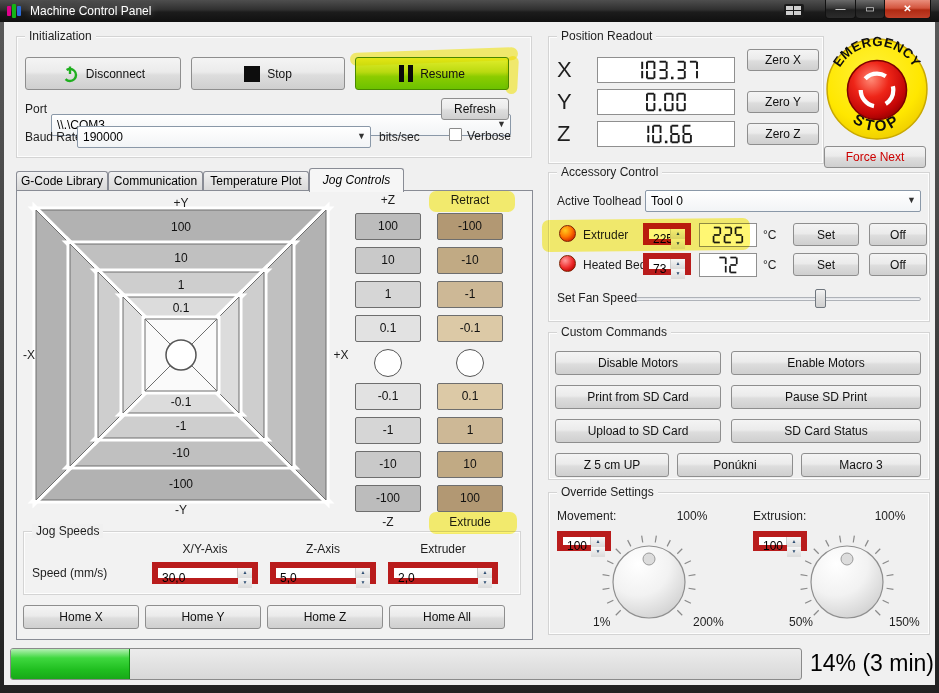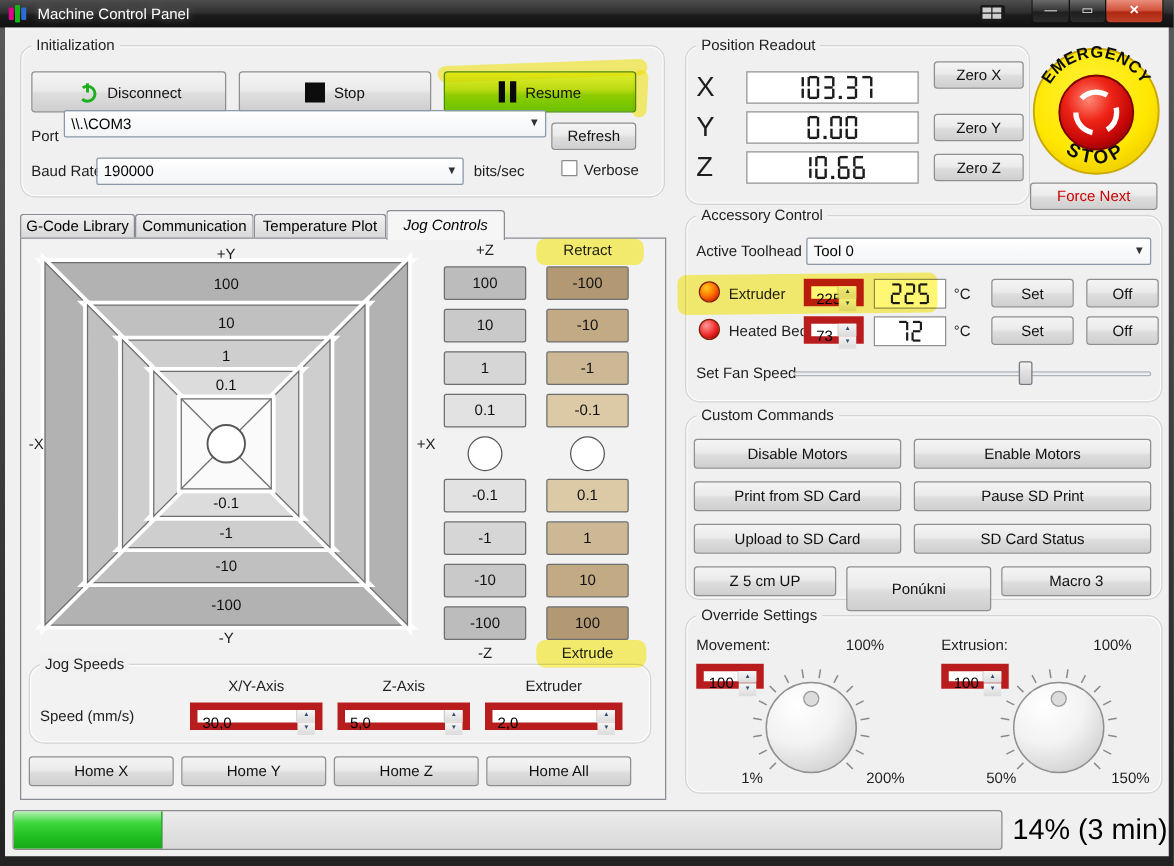--- a/index.html
+++ b/index.html
@@ -14,21 +14,21 @@
   .app-icon i.b3{left:10px;top:2px;height:10px;background:#2b6bd8;}
   .title{position:absolute;left:30px;top:4px;font-size:12px;color:#fff;text-shadow:0 0 8px rgba(255,255,255,.45);}
   .grid-icon{position:absolute;right:135px;top:4px;width:20px;height:14px;background:#1a1a1a;border-radius:2px;padding:2px;}
   .grid-icon i{position:absolute;width:7px;height:4px;background:#cfcfcf;}
   .grid-icon i.q1{left:2px;top:2px}.grid-icon i.q2{left:10px;top:2px}.grid-icon i.q3{left:2px;top:7px}.grid-icon i.q4{left:10px;top:7px}
   .winbtns{position:absolute;right:8px;top:0;display:flex;}
   .wbtn{height:19px;border:1px solid #111;border-top:none;border-radius:0 0 4px 4px;background:linear-gradient(#6a6a6a,#383838 45%,#1f1f1f 55%,#2c2c2c);color:#eee;font-size:10px;line-height:17px;text-align:center;margin-left:0;}
   .wbtn.min{width:31px;}.wbtn.max{width:29px;border-left:none;}.wbtn.close{width:46px;background:linear-gradient(#e98e7c,#d3553e 45%,#b02a12 55%,#c0402a);border-left:none;font-weight:bold;color:#fff;}
   
   .client{position:absolute;left:4px;top:22px;width:931px;height:663px;background:#f0f0f0;}
-  .groupbox{position:absolute;border:1px solid #d4d4d4;border-radius:12px;box-shadow:inset 0 0 0 1px #fdfdfd;}
+  .groupbox{position:absolute;border:1px solid #d4d4d4;border-radius:0;box-shadow:inset 0 0 0 1px #fdfdfd;}
   .gb-label{position:absolute;top:-8px;left:8px;background:#f0f0f0;padding:0 4px;font-size:12px;color:#1e1e1e;white-space:nowrap;}
   .btn{position:absolute;border:1px solid #8e8e8e;border-radius:3px;background:linear-gradient(#f4f4f4,#ebebeb 45%,#dddddd 55%,#cfcfcf);font-size:12px;color:#111;display:flex;align-items:center;justify-content:center;gap:7px;}
   .lbl{position:absolute;font-size:12px;color:#1e1e1e;white-space:nowrap;}
   .combo{position:absolute;height:22px;border:1px solid #8a98a8;border-radius:2px;background:linear-gradient(#fff,#f2f4f6);font-size:12px;}
   .combo .cv{position:absolute;left:5px;top:3px;}
   .combo .arrow{position:absolute;right:4px;top:4px;font-size:9px;color:#333;}
   .spin{position:absolute;height:22px;border:6px solid #b91c1c;background:#fff;font-size:12px;}
   .spin .v{position:absolute;left:4px;top:3px;}
   .spin .ud{position:absolute;right:0;top:0;bottom:0;width:15px;border-left:1px solid #ccc;display:flex;flex-direction:column;}
   .spin .ud i{flex:1;font-style:normal;font-size:5px;line-height:9px;text-align:center;color:#2e4e72;background:linear-gradient(#f6f6f6,#ddd);border-bottom:1px solid #ddd;}
@@ -99,21 +99,21 @@
         <span>Stop</span>
       </div>
       <div class="btn" style="left:338px;top:20px;width:154px;height:33px;background:linear-gradient(#e3ee2c,#bada10 45%,#8ccc00 60%,#6cc200);border-color:#4a8a00;">
         <span style="display:inline-flex;gap:4px;">
             <i style="width:5px;height:17px;background:#0a0a0a;"></i>
             <i style="width:5px;height:17px;background:#0a0a0a;"></i>
           </span>
         <span>Resume</span>
       </div>
       <span class="lbl" style="left:8px;top:65px;">Port</span>
-      <div class="combo" style="left:34px;top:51px;width:386px;">
+      <div class="combo" style="left:34px;top:77px;width:460px;">
         <span class="cv">\\.\COM3</span>
           <span class="arrow">▼</span>
       </div>
       <div class="btn" style="left:424px;top:61px;width:68px;height:22px;">
           <span>Refresh</span>
         </div>
       <span class="lbl" style="left:8px;top:93px;">Baud Rate</span>
       <div class="combo" style="left:60px;top:89px;width:294px;">
         <span class="cv">190000</span>
           <span class="arrow">▼</span>
@@ -480,21 +480,21 @@
         </div>
       <div class="btn" style="left:6px;top:86px;width:166px;height:24px;">
           <span>Upload to SD Card</span>
         </div>
       <div class="btn" style="left:182px;top:86px;width:190px;height:24px;">
           <span>SD Card Status</span>
         </div>
       <div class="btn" style="left:6px;top:120px;width:114px;height:24px;">
           <span>Z 5 cm UP</span>
         </div>
-      <div class="btn" style="left:128px;top:120px;width:116px;height:36px;">
+      <div class="btn" style="left:128px;top:120px;width:116px;height:24px;">
           <span>Ponúkni</span>
         </div>
       <div class="btn" style="left:252px;top:120px;width:120px;height:24px;">
           <span>Macro 3</span>
         </div>
     </div>
 
     <div class="groupbox" style="left:544px;top:470px;width:382px;height:143px;">
       <span class="gb-label">Override Settings</span>
       <span class="knob-label" style="left:8px;top:16px;">Movement:</span>

